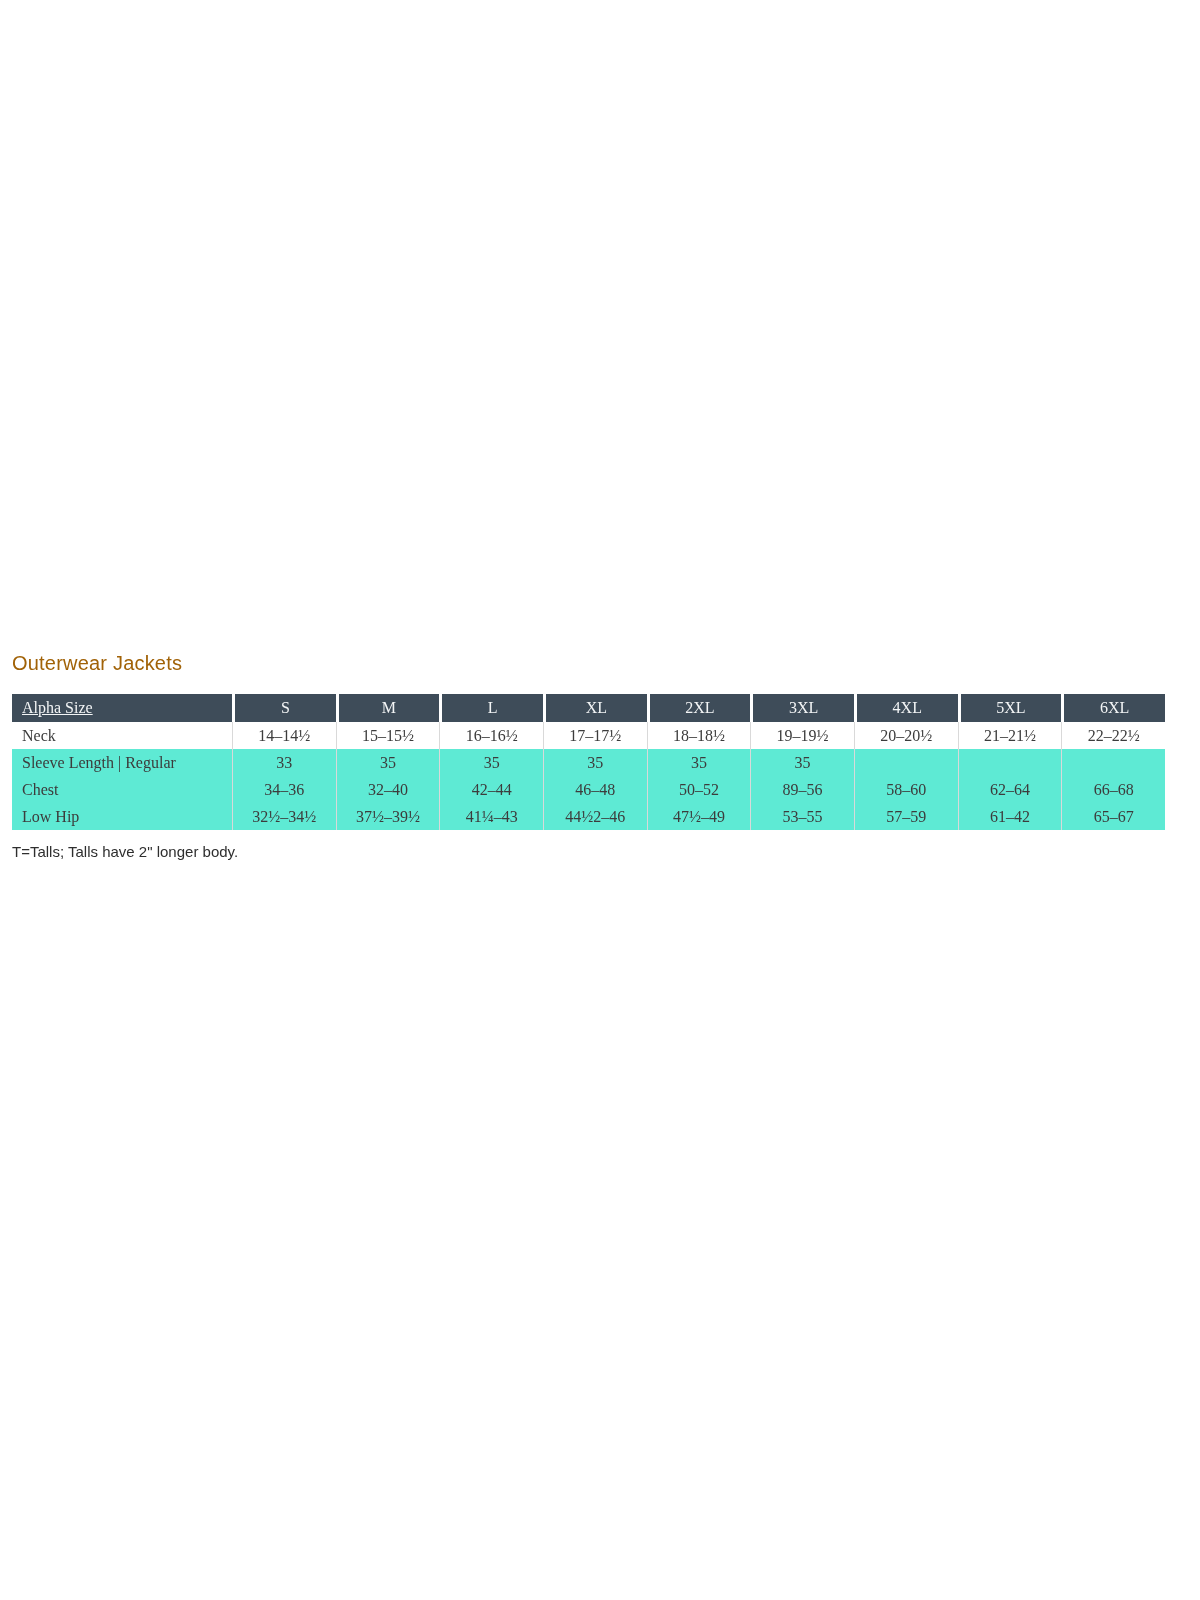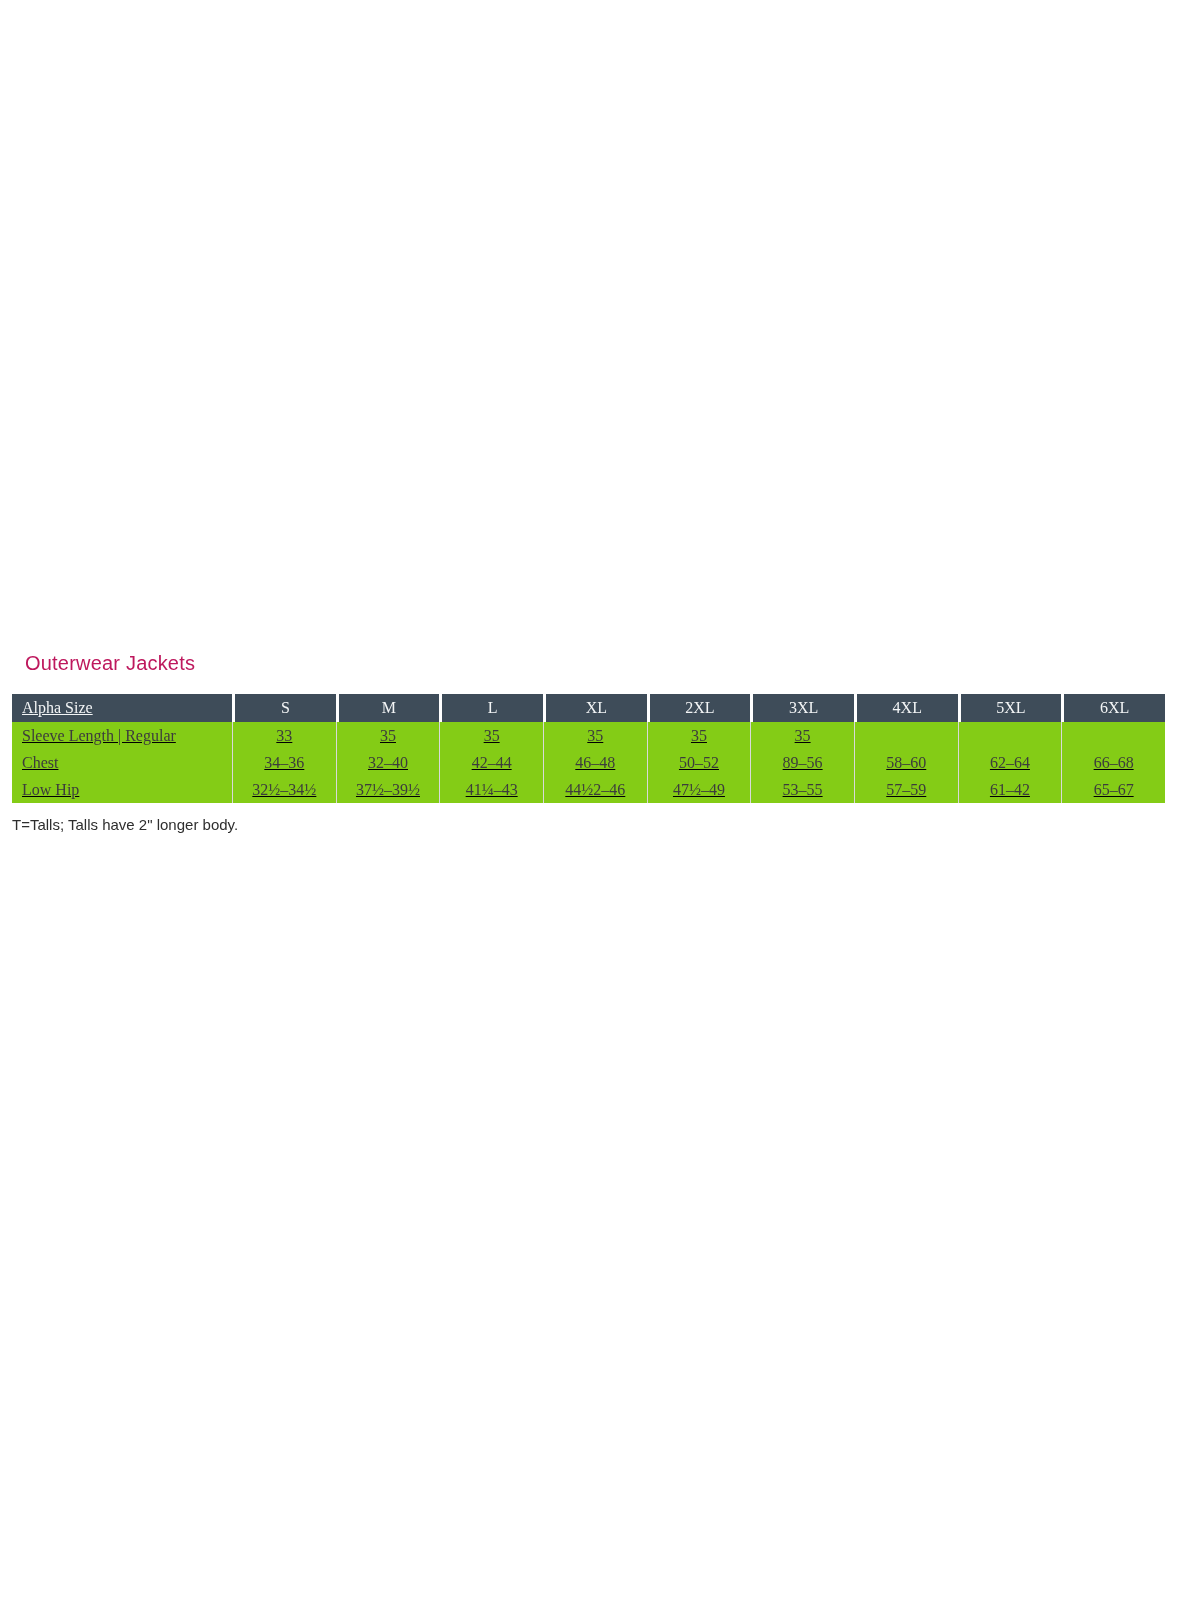--- a/index.html
+++ b/index.html
@@ -9,24 +9,23 @@
     font-family: "Liberation Sans", sans-serif;
     position: relative;
   }
   .content {
     position: absolute;
     top: 652px; left: 12px;
     width: 1155px;
   }
   .page-title {
     font-size: 20px;
-    color: #be185d;
+    color: #a16207;
     letter-spacing: 0.2px;
     margin-bottom: 19px;
-    margin-left: 13px;
   }
   table.size-chart {
     width: 1153px;
     table-layout: fixed;
     border-collapse: separate;
     border-spacing: 0;
     font-family: "Liberation Serif", serif;
     font-size: 16px;
   }
   col.label-col { width: 220px; }
@@ -51,21 +50,21 @@
     text-decoration: underline;
   }
   .size-chart tbody td, .size-chart tbody th {
     color: #3c3c3c;
   }
   .size-chart tbody td:not(:first-child) { border-left: 1px solid #d9d9d9; }
   .size-chart tbody td:first-child {
     text-align: left;
     padding-left: 10px;
   }
-  .size-chart tbody tr.alt { background: #84cc16; text-decoration: underline; }
+  .size-chart tbody tr.alt { background: #5eead4; }
   .footnote {
     margin-top: 13px;
     font-size: 15px;
     color: #2e2e2e;
   }
 </style>
 </head>
 <body>
 
 <div class="content">
@@ -93,20 +92,32 @@
         <th>L</th>
         <th>XL</th>
         <th>2XL</th>
         <th>3XL</th>
         <th>4XL</th>
         <th>5XL</th>
         <th>6XL</th>
       </tr>
     </thead>
     <tbody>
+      <tr>
+        <td>Neck</td>
+        <td>14–14½</td>
+        <td>15–15½</td>
+        <td>16–16½</td>
+        <td>17–17½</td>
+        <td>18–18½</td>
+        <td>19–19½</td>
+        <td>20–20½</td>
+        <td>21–21½</td>
+        <td>22–22½</td>
+      </tr>
       <tr class="alt">
         <td>Sleeve Length | Regular</td>
         <td>33</td>
         <td>35</td>
         <td>35</td>
         <td>35</td>
         <td>35</td>
         <td>35</td>
         <td></td>
         <td></td>

